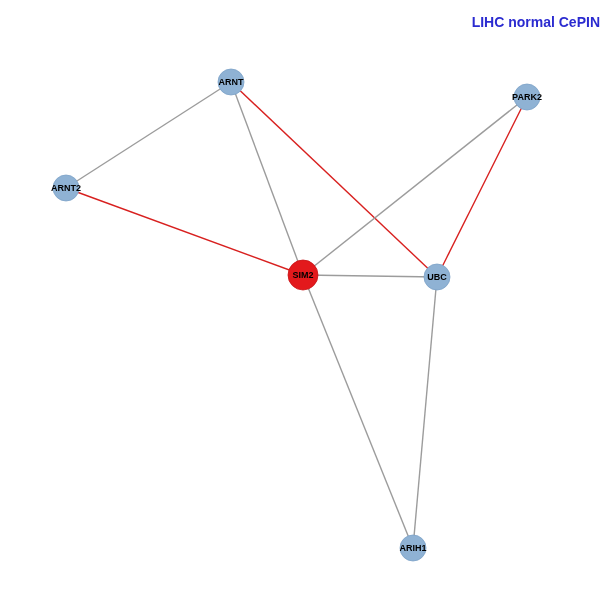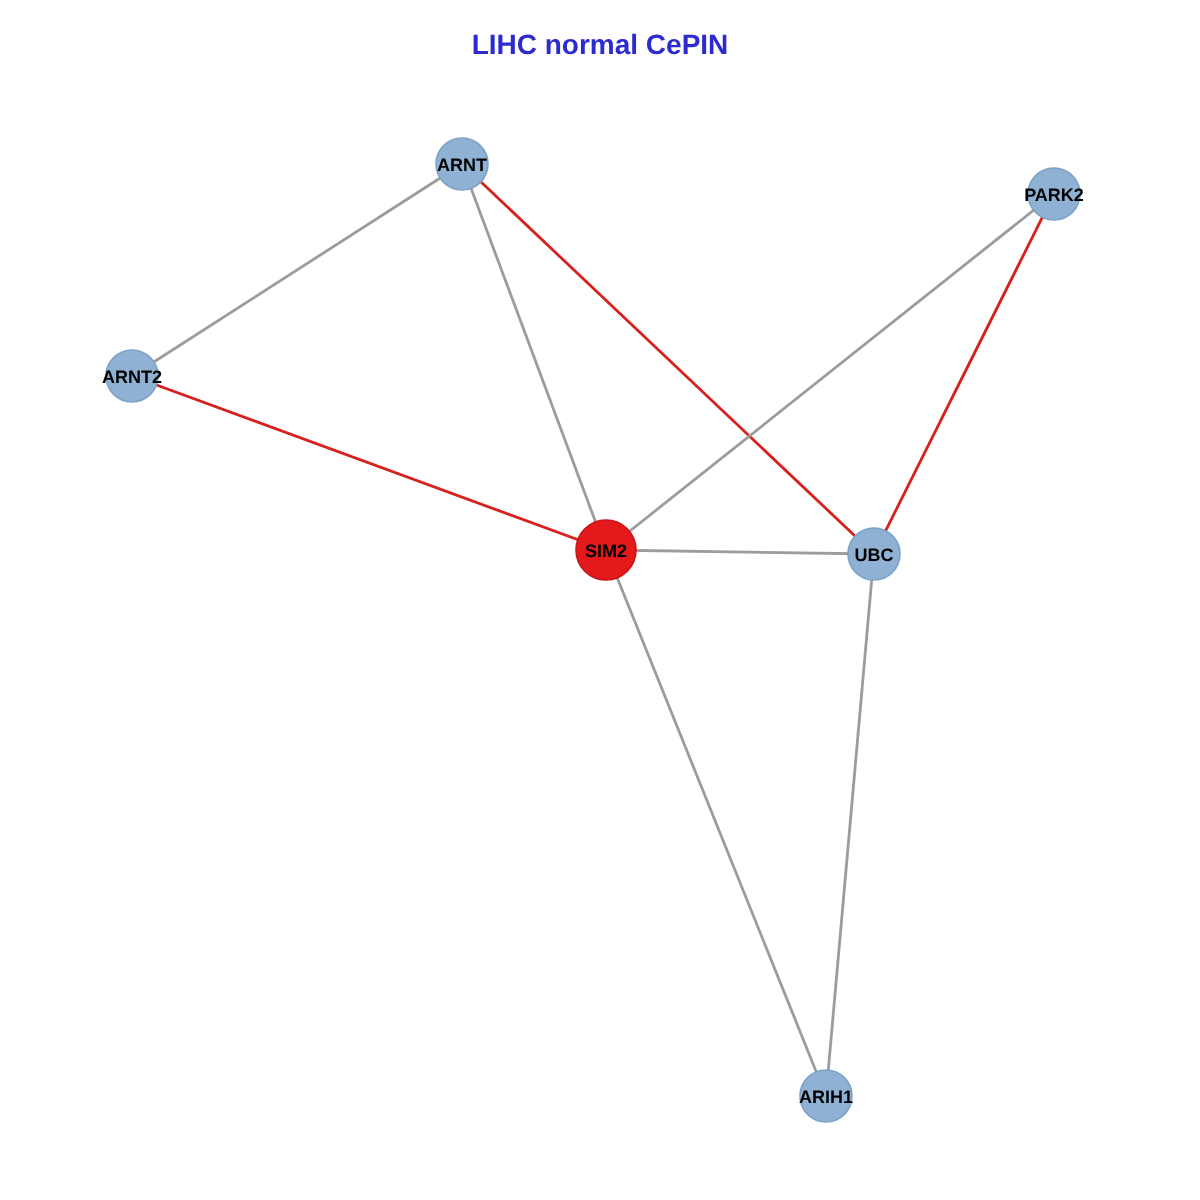--- a/index.html
+++ b/index.html
@@ -13,21 +13,21 @@
     width: 600px;
     height: 600px;
     background: #ffffff;
     overflow: hidden;
   }
   .plot-title {
     position: absolute;
     top: 14px;
     left: 0;
     width: 100%;
-    text-align: center;
+    text-align: right;
     font-size: 14px;
     font-weight: bold;
   }
   svg {
     position: absolute;
     top: 0;
     left: 0;
   }
   .node-label {
     font-family: "Liberation Sans", sans-serif;

